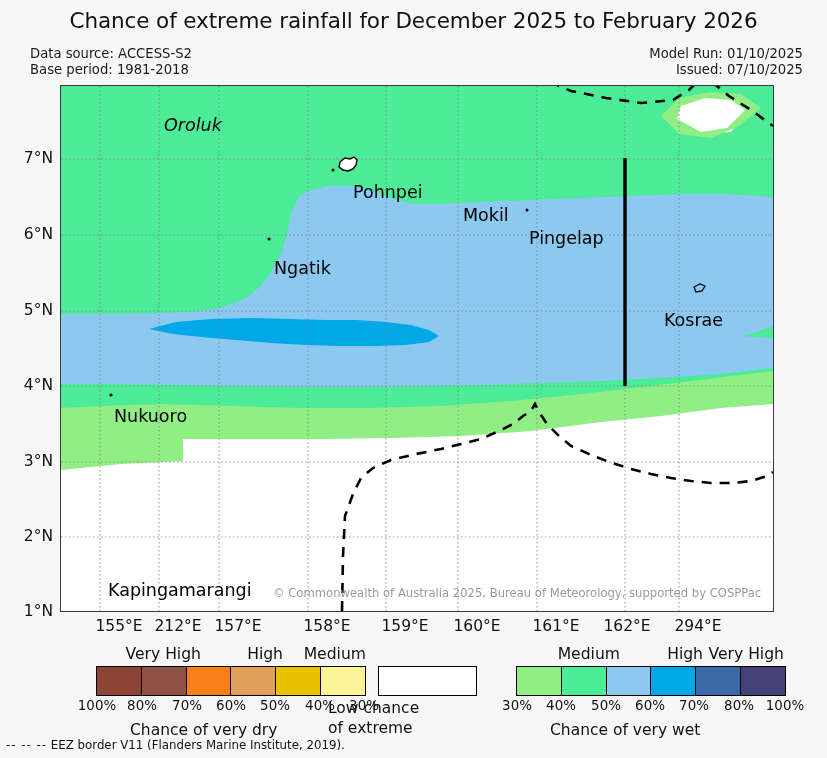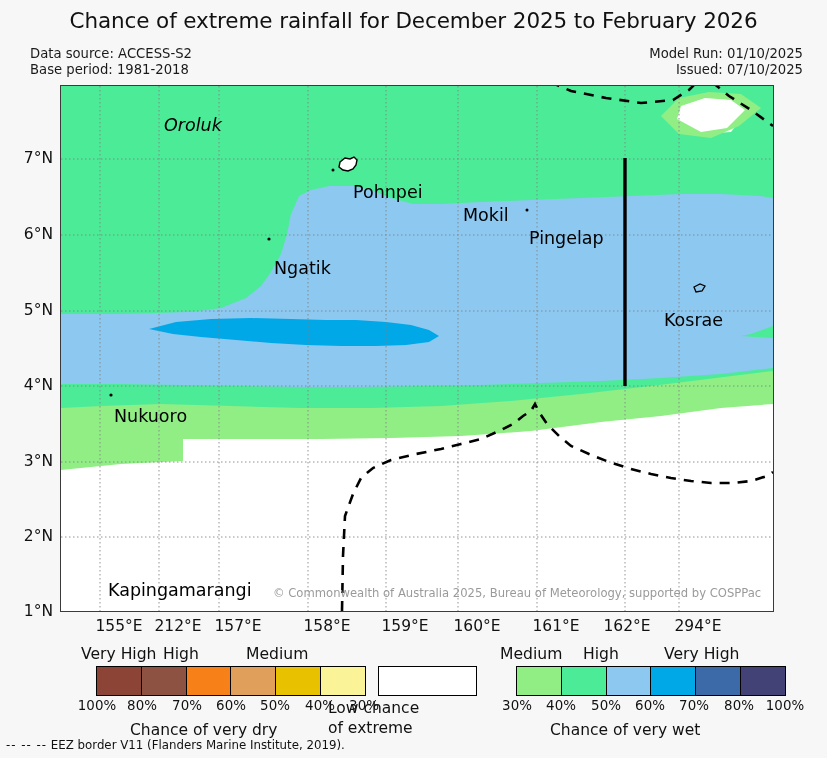--- a/index.html
+++ b/index.html
@@ -101,21 +101,21 @@
     font-size: 13.4px;
     text-align: center;
     width: 60px;
     margin-left: -30px;
     white-space: nowrap;
     color: #111;
   }
   .cat {
     position: absolute;
     font-size: 15.6px;
-    text-align: left;
+    text-align: right;
     width: 120px;
     margin-left: -60px;
     white-space: nowrap;
     color: #111;
   }
   .lowbox {
     position: absolute;
     border: 1px solid #000;
     background: #fff;
     box-sizing: border-box;

